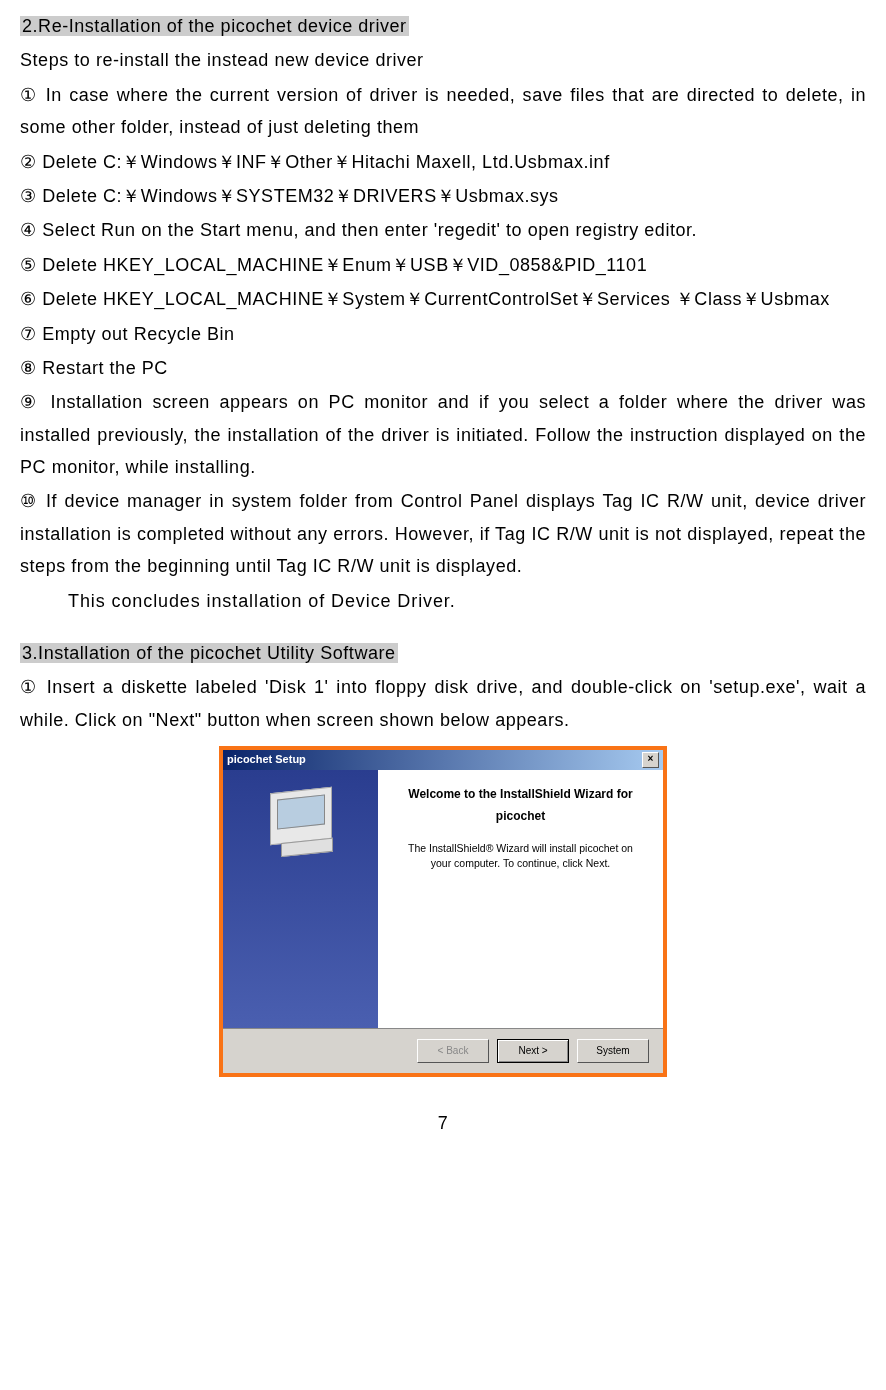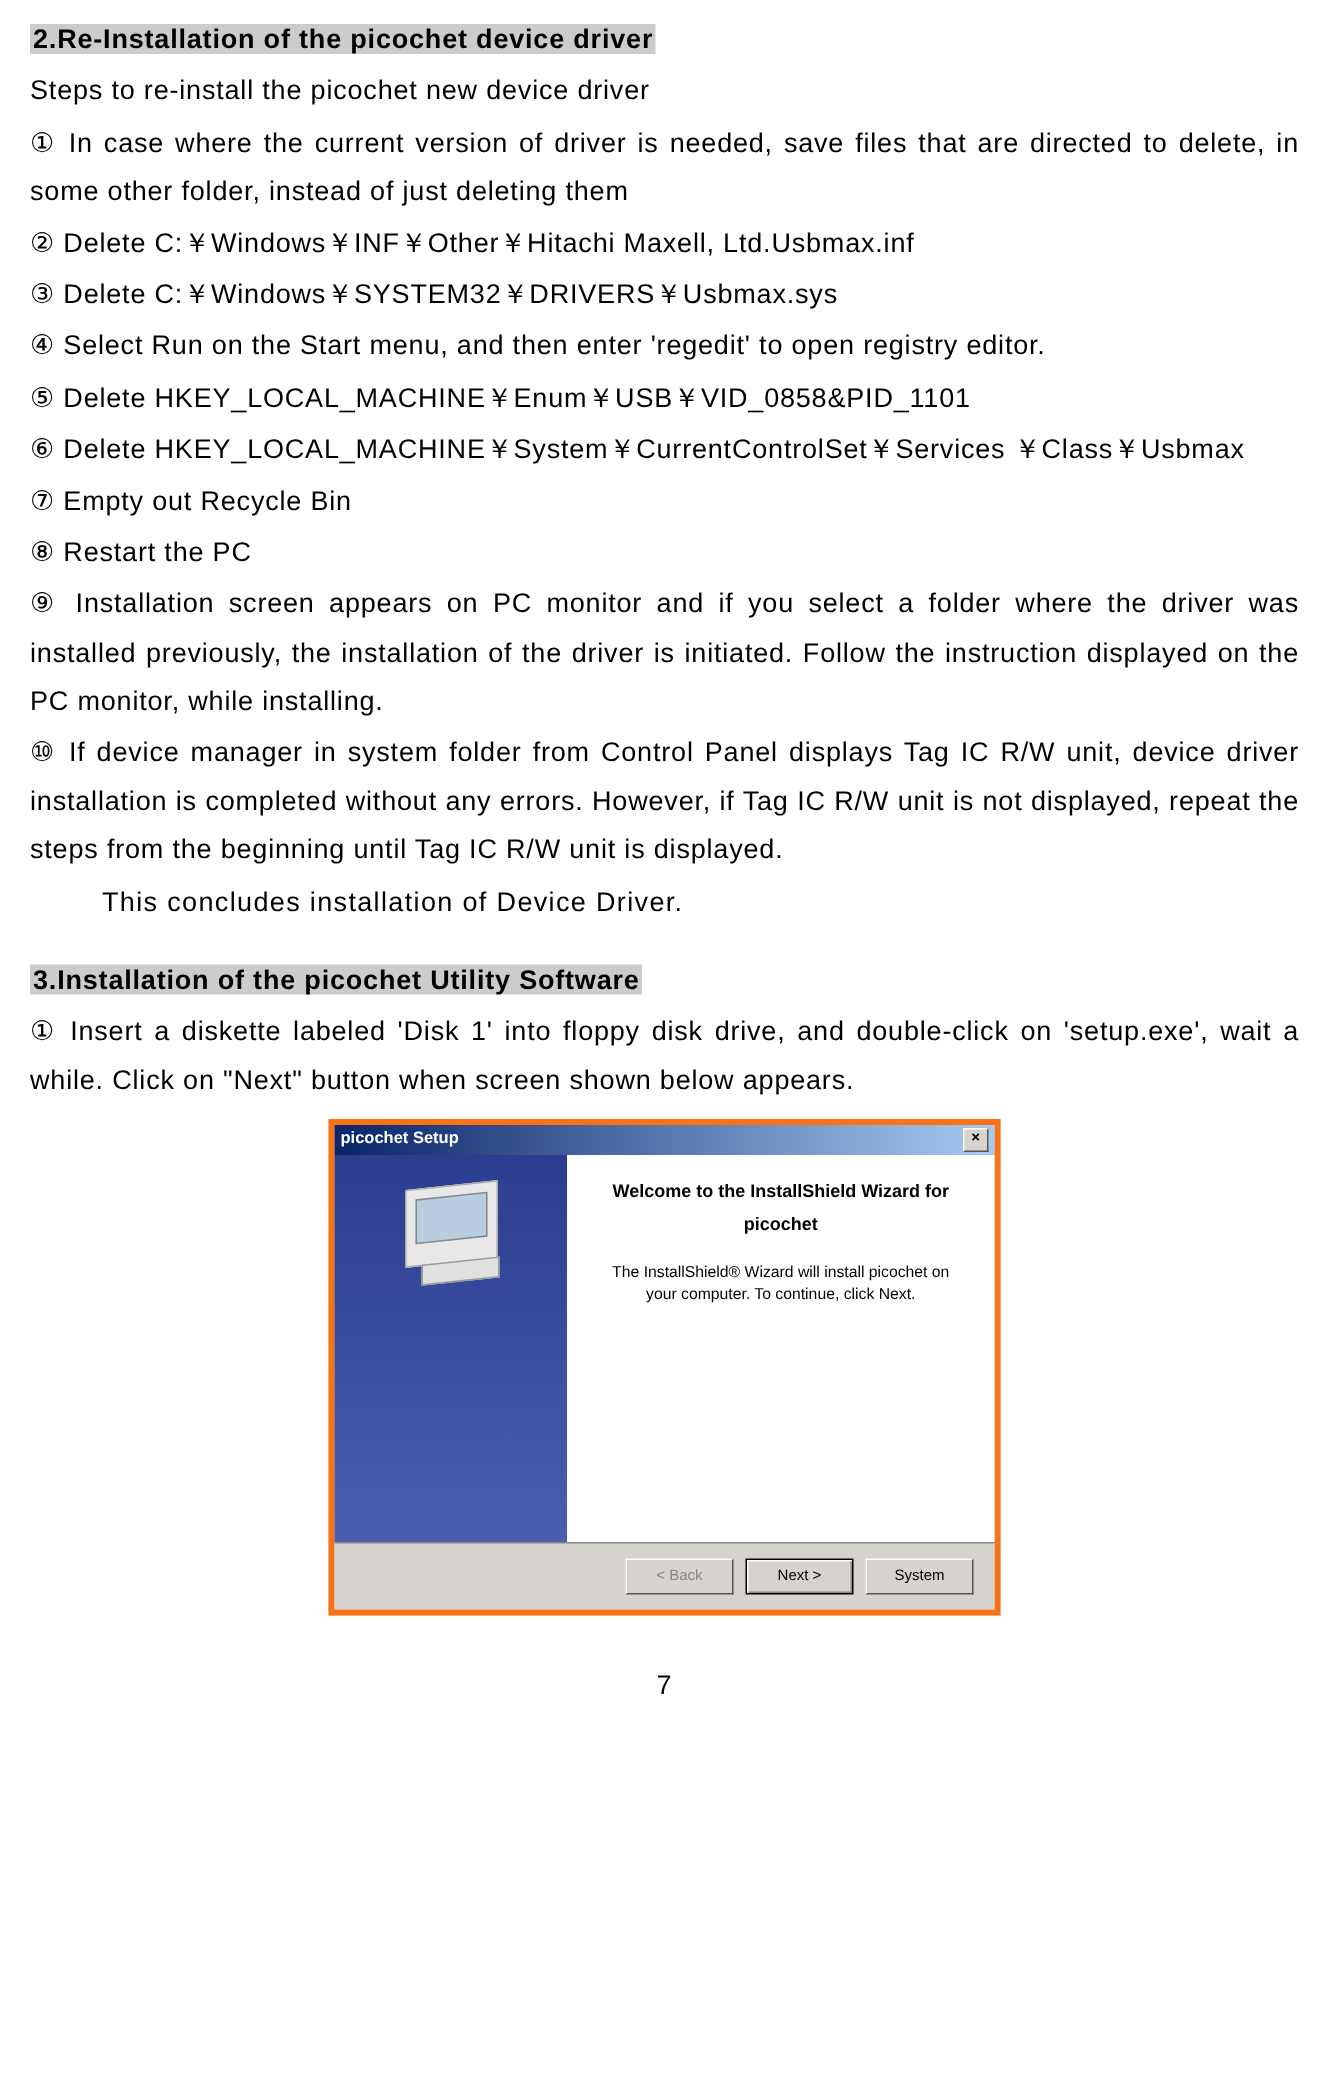--- a/index.html
+++ b/index.html
@@ -6,21 +6,21 @@
       font-family: Arial, Helvetica, sans-serif;
       font-size: 18px;
       line-height: 1.8;
       color: #000;
       max-width: 886px;
       margin: 0;
       padding: 10px 20px;
       letter-spacing: 0.03em;
     }
     .heading {
-      font-weight: bold;
+      font-weight: normal;
       background: #ccc;
       display: inline;
       padding: 0 2px;
     }
     .step {
       text-align: justify;
       margin: 2px 0;
     }
     .intro {
       margin: 2px 0;
@@ -152,21 +152,21 @@
       text-align: center;
       margin-top: 30px;
       font-size: 18px;
     }
   </style>
 </head>
 <body>
 
 <div><span class="heading">2.Re-Installation of the picochet device driver</span></div>
 
-<div class="intro">Steps to re-install the picochet new device driver</div>
+<div class="intro">Steps to re-install the instead new device driver</div>
 
 <div class="step">① In case where the current version of driver is needed, save files that are directed to delete, in some other folder, instead of just deleting them</div>
 <div class="step">② Delete C:￥Windows￥INF￥Other￥Hitachi Maxell, Ltd.Usbmax.inf</div>
 <div class="step">③ Delete C:￥Windows￥SYSTEM32￥DRIVERS￥Usbmax.sys</div>
 <div class="step">④ Select Run on the Start menu, and then enter 'regedit' to open registry editor.</div>
 <div class="step">⑤ Delete HKEY_LOCAL_MACHINE￥Enum￥USB￥VID_0858&amp;PID_1101</div>
 <div class="step">⑥ Delete HKEY_LOCAL_MACHINE￥System￥CurrentControlSet￥Services ￥Class￥Usbmax</div>
 <div class="step">⑦ Empty out Recycle Bin</div>
 <div class="step">⑧ Restart the PC</div>
 <div class="step">⑨ Installation screen appears on PC monitor and if you select a folder where the driver was installed previously, the installation of the driver is initiated. Follow the instruction displayed on the PC monitor, while installing.</div>

